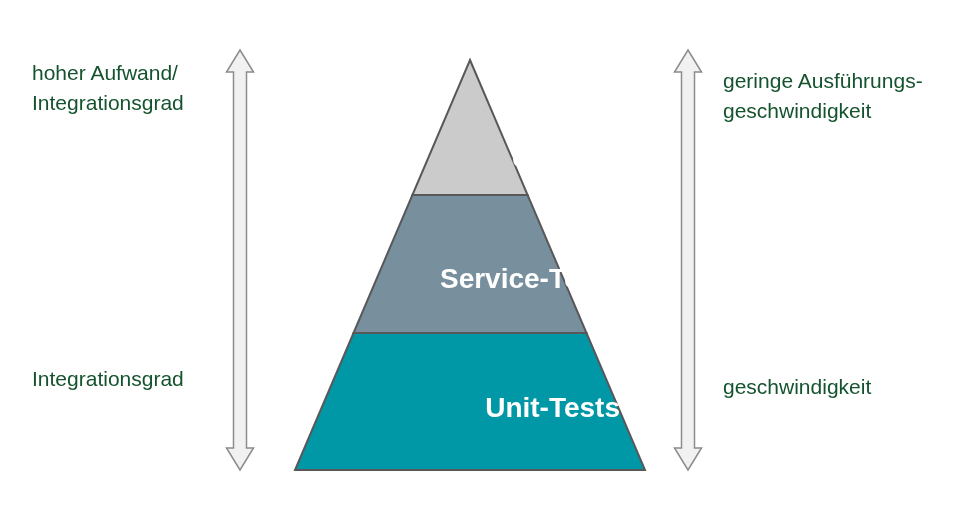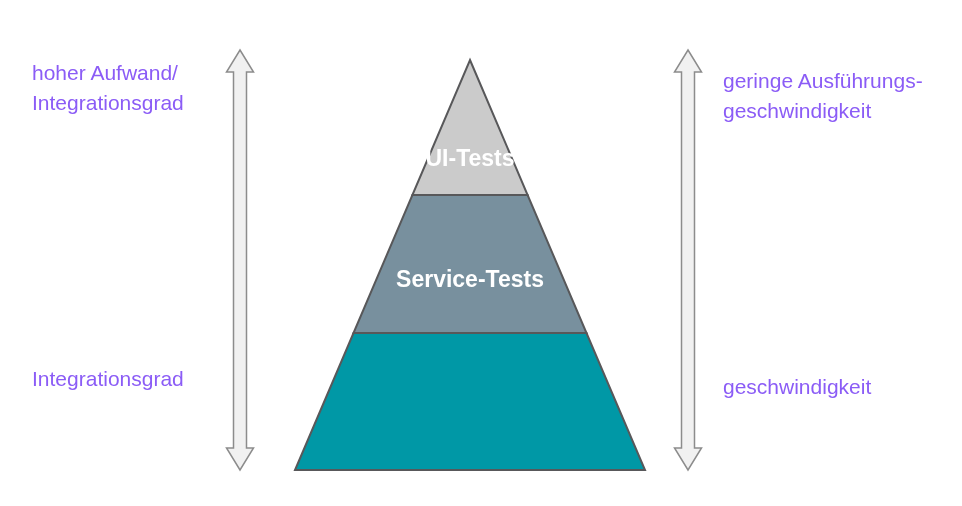--- a/index.html
+++ b/index.html
@@ -17,35 +17,35 @@
   }
   .stage svg {
     position: absolute;
     left: 0;
     top: 0;
   }
   .side-label {
     position: absolute;
     font-size: 21px;
     line-height: 30px;
-    color: #8b5cf6;
+    color: #14532d;
     white-space: nowrap;
   }
   .side-label.left { left: 32px; }
   .side-label.right { left: 723px; margin-top: 8px; }
   .side-label.top { top: 58px; }
   .side-label.bottom { top: 364px; }
   .pyr-label {
     position: absolute;
     left: 320px;
     width: 300px;
     height: 22px;
     line-height: 22px;
-    text-align: center;
-    font-size: 23px;
+    text-align: right;
+    font-size: 28px;
     font-weight: bold;
     color: #ffffff;
     white-space: nowrap;
   }
   .pyr-label.ui { top: 147px; }
   .pyr-label.service { top: 268px; }
   .pyr-label.unit { top: 397px; }
 </style>
 </head>
 <body>
@@ -64,20 +64,21 @@
 
     <g stroke-width="2" stroke-linejoin="miter" stroke="#58585a">
       <polygon points="470,60 527.6,195 412.4,195" fill="#cbcbcb"></polygon>
       <polygon points="412.4,195 527.6,195 586.5,333 353.5,333" fill="#78909e"></polygon>
       <polygon points="353.5,333 586.5,333 645,470 295,470" fill="#0098a6"></polygon>
     </g>
   </svg>
 
   <div class="pyr-label ui">UI-Tests</div>
   <div class="pyr-label service">Service-Tests</div>
+  <div class="pyr-label unit">Unit-Tests</div>
 
   <div class="side-label left top">
     <div>hoher Aufwand/</div>
     <div>Integrationsgrad</div>
   </div>
   <div class="side-label left bottom">
     <div>Integrationsgrad</div>
   </div>
 
   <div class="side-label right top">

